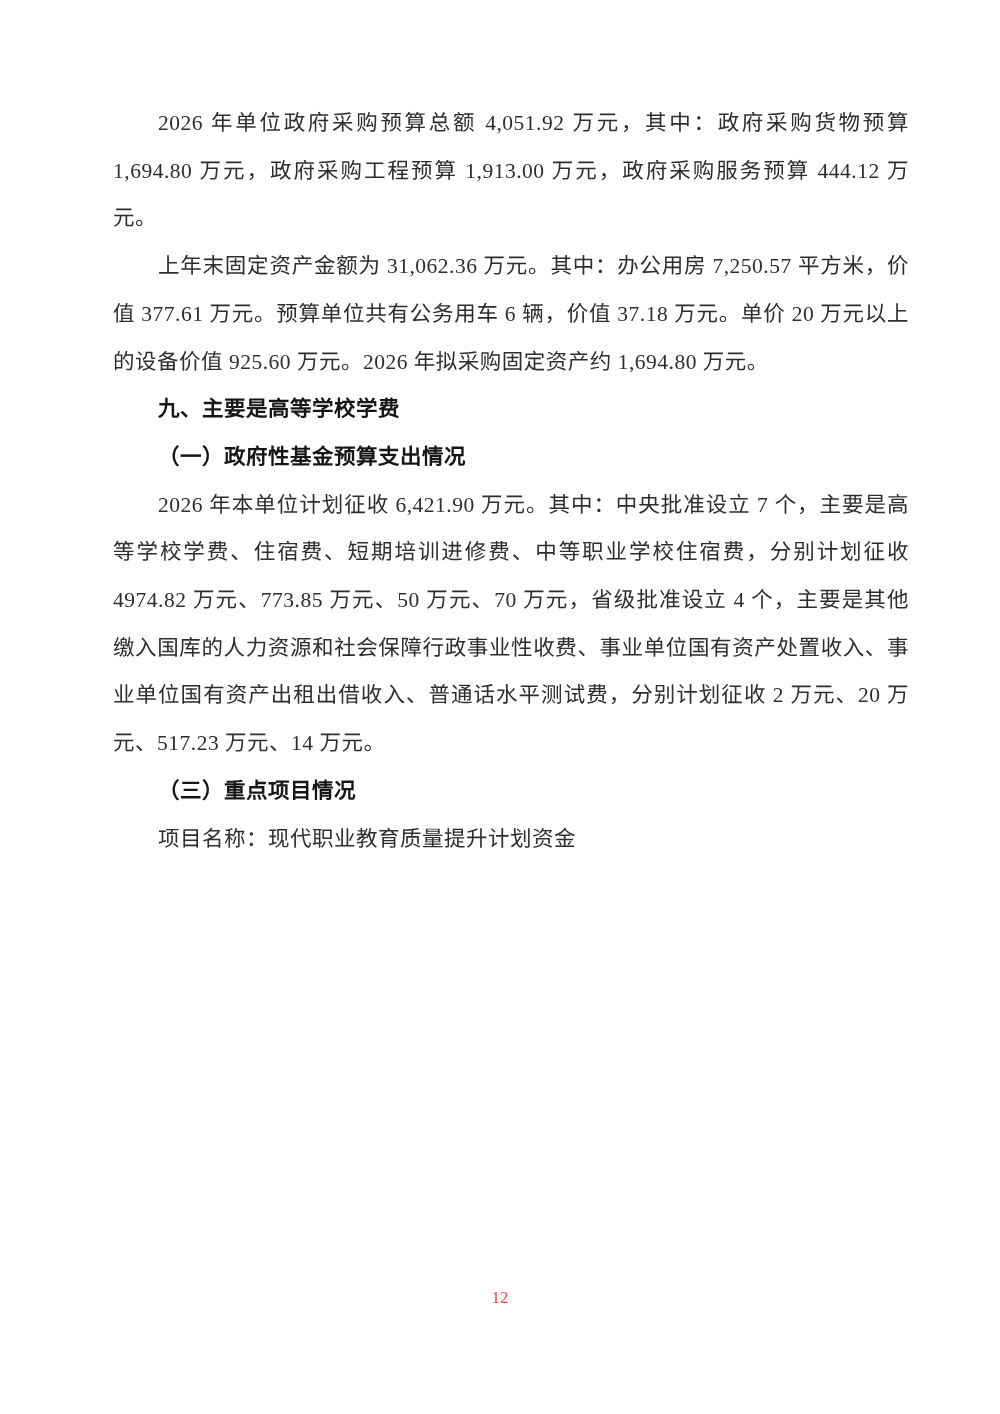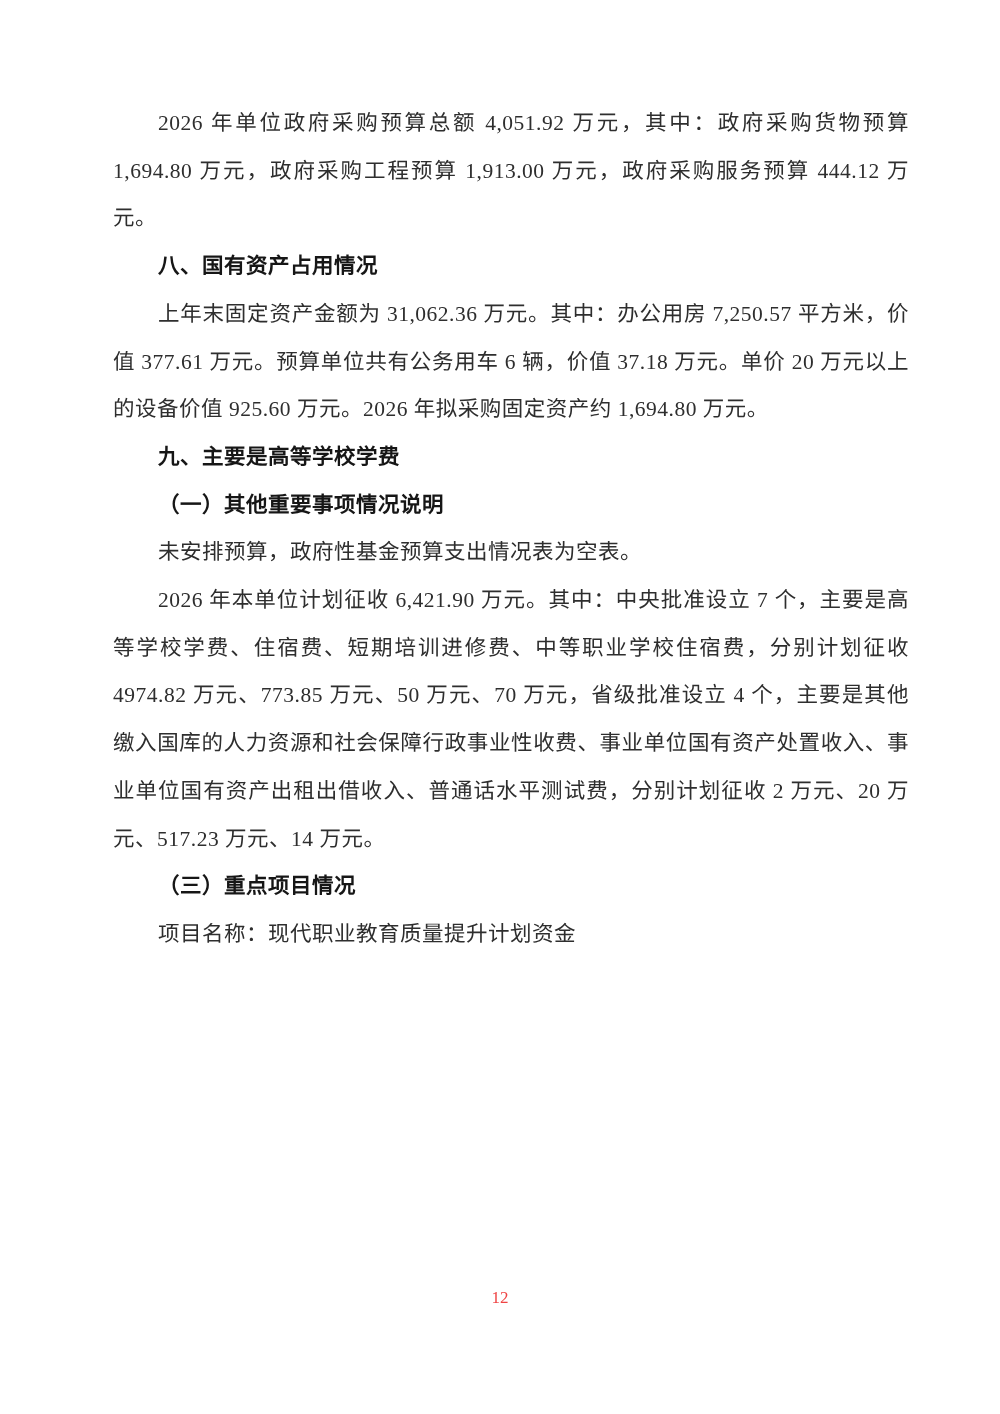--- a/index.html
+++ b/index.html
@@ -50,23 +50,21 @@
     color: #ef4444;
     font-family: "Liberation Serif", "DejaVu Serif", serif;
   }
 </style>
 </head>
 <body>
 
 <div class="page">
   <div class="doc-body">
       <p class="para">2026 年单位政府采购预算总额 4,051.92 万元，其中：政府采购货物预算 1,694.80 万元，政府采购工程预算 1,913.00 万元，政府采购服务预算 444.12 万元。</p>
-      <h2 class="heading">八、国有资产占用情况</h2>
       <p class="para">上年末固定资产金额为 31,062.36 万元。其中：办公用房 7,250.57 平方米，价值 377.61 万元。预算单位共有公务用车 6 辆，价值 37.18 万元。单价 20 万元以上的设备价值 925.60 万元。2026 年拟采购固定资产约 1,694.80 万元。</p>
       <h2 class="heading">九、主要是高等学校学费</h2>
-      <h2 class="heading">（一）其他重要事项情况说明</h2>
-      <p class="para">未安排预算，政府性基金预算支出情况表为空表。</p>
+      <h2 class="heading">（一）政府性基金预算支出情况</h2>
       <p class="para">2026 年本单位计划征收 6,421.90 万元。其中：中央批准设立 7 个，主要是高等学校学费、住宿费、短期培训进修费、中等职业学校住宿费，分别计划征收 4974.82 万元、773.85 万元、50 万元、70 万元，省级批准设立 4 个，主要是其他缴入国库的人力资源和社会保障行政事业性收费、事业单位国有资产处置收入、事业单位国有资产出租出借收入、普通话水平测试费，分别计划征收 2 万元、20 万元、517.23 万元、14 万元。</p>
       <h2 class="heading">（三）重点项目情况</h2>
       <p class="para">项目名称：现代职业教育质量提升计划资金</p>
     </div>
   <div class="page-number">12</div>
 </div>
 
 </body></html>

